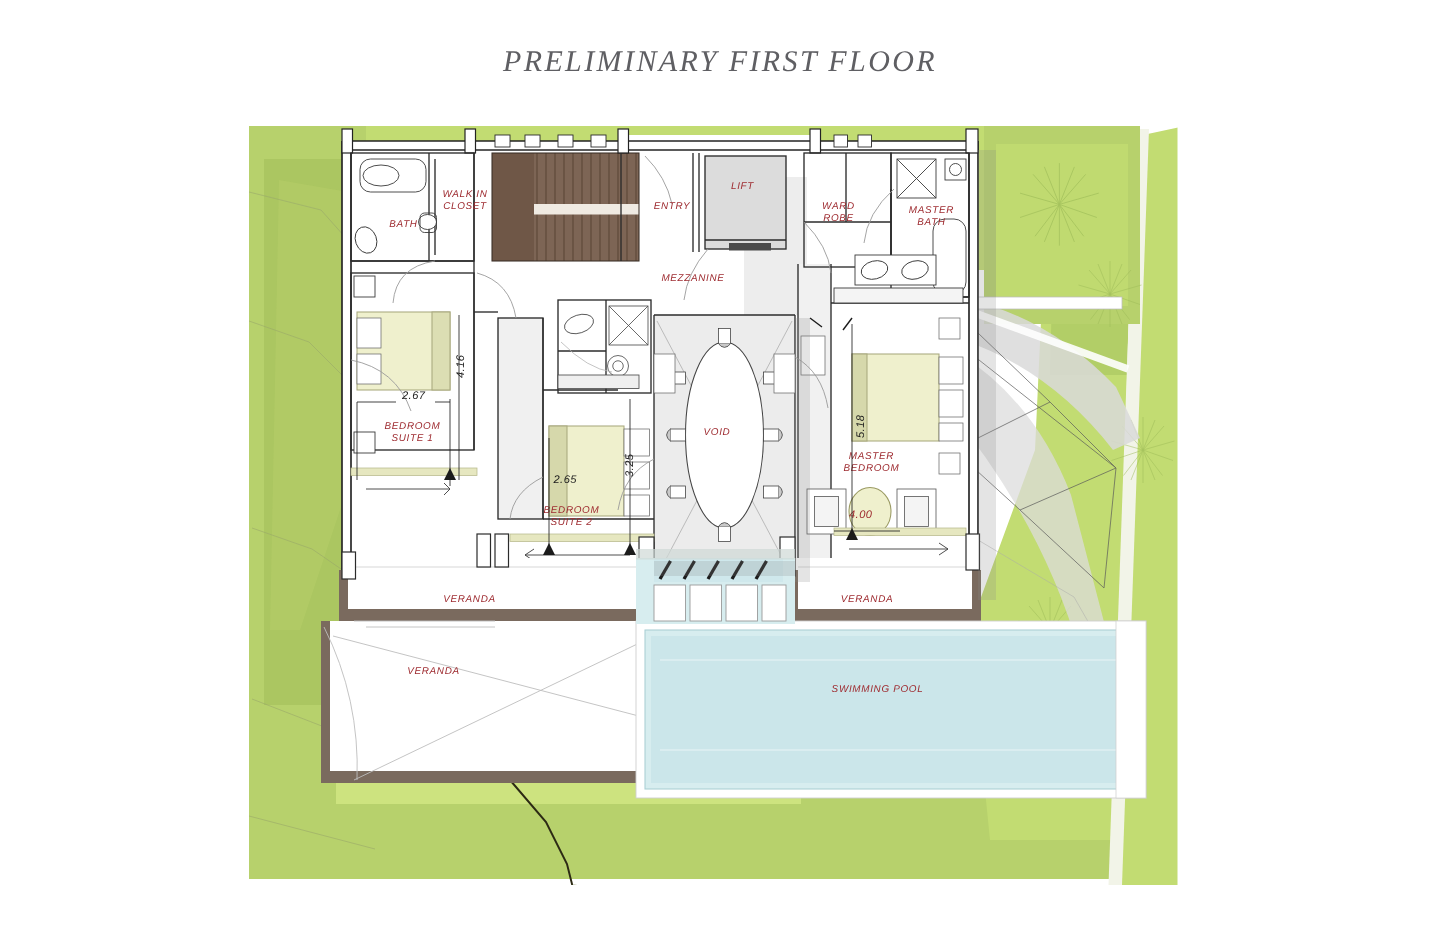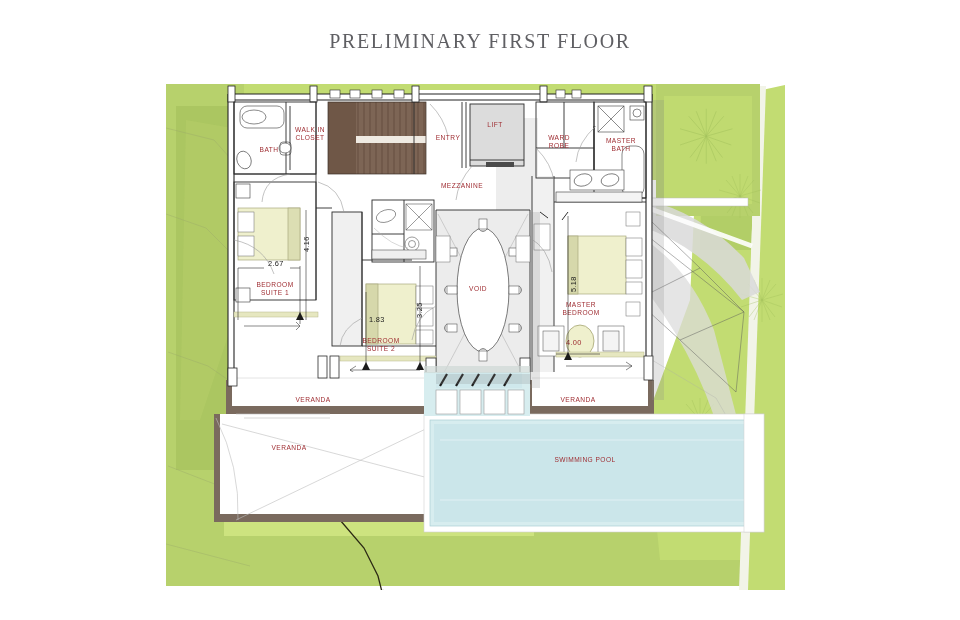--- a/index.html
+++ b/index.html
@@ -4,21 +4,21 @@
 <title>Preliminary First Floor</title>
 <style>
   html,body{margin:0;padding:0;}
   body{
     width:960px;height:620px;
     background:#ffffff;
     font-family:"Liberation Sans", sans-serif;
     overflow:hidden;
     position:relative;
   }
-  #plan-root{position:absolute;inset:0;}
+  #plan-root{position:absolute;inset:0;font-style:italic;}
 
   
   .title{
     position:absolute;
     top:30px;left:0;width:960px;
     text-align:center;
     font-family:"Liberation Serif", serif;
     font-size:20px;
     letter-spacing:1.6px;
     color:#5f5f63;
@@ -488,21 +488,21 @@
   <div class="lbl" style="left:553px;top:396px;width:50px;">VERANDA</div>
 
   <div class="lbl" style="left:264px;top:444px;width:50px;">VERANDA</div>
 
   <div class="lbl" style="left:546px;top:456px;width:78px;">SWIMMING POOL</div>
 
   <div class="dim" style="left:268px;top:259px;">2.67</div>
 
   <div class="dim vert" style="left:302px;top:252px;">4.16</div>
 
-  <div class="dim" style="left:369px;top:315px;">1.83</div>
+  <div class="dim" style="left:369px;top:315px;">2.65</div>
 
   <div class="dim vert" style="left:415px;top:318px;">3.25</div>
 
   <div class="dim vert" style="left:569px;top:292px;">5.18</div>
 
   <div class="dim" style="left:566px;top:338px;color:#9e2b30;">4.00</div>
 
   <div class="canvas" style="pointer-events:none;">
   <svg width="960" height="620" viewBox="0 0 960 620" xmlns="http://www.w3.org/2000/svg">
     <g stroke="#1b1b1b" stroke-width=".55" fill="none">

